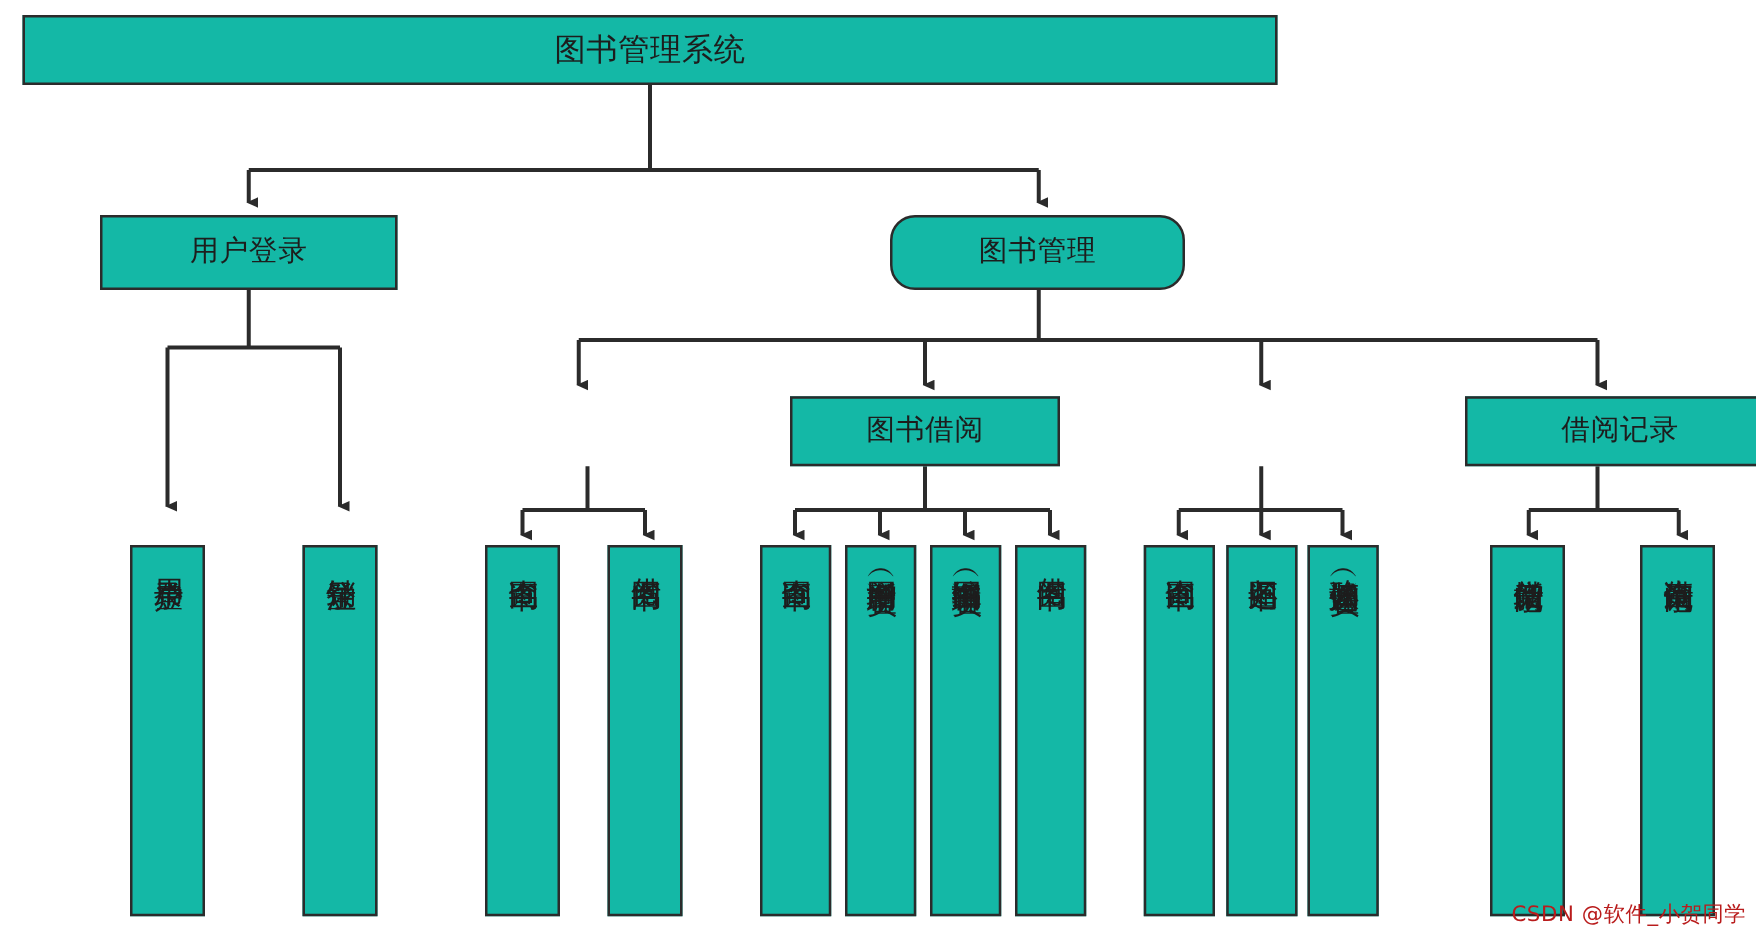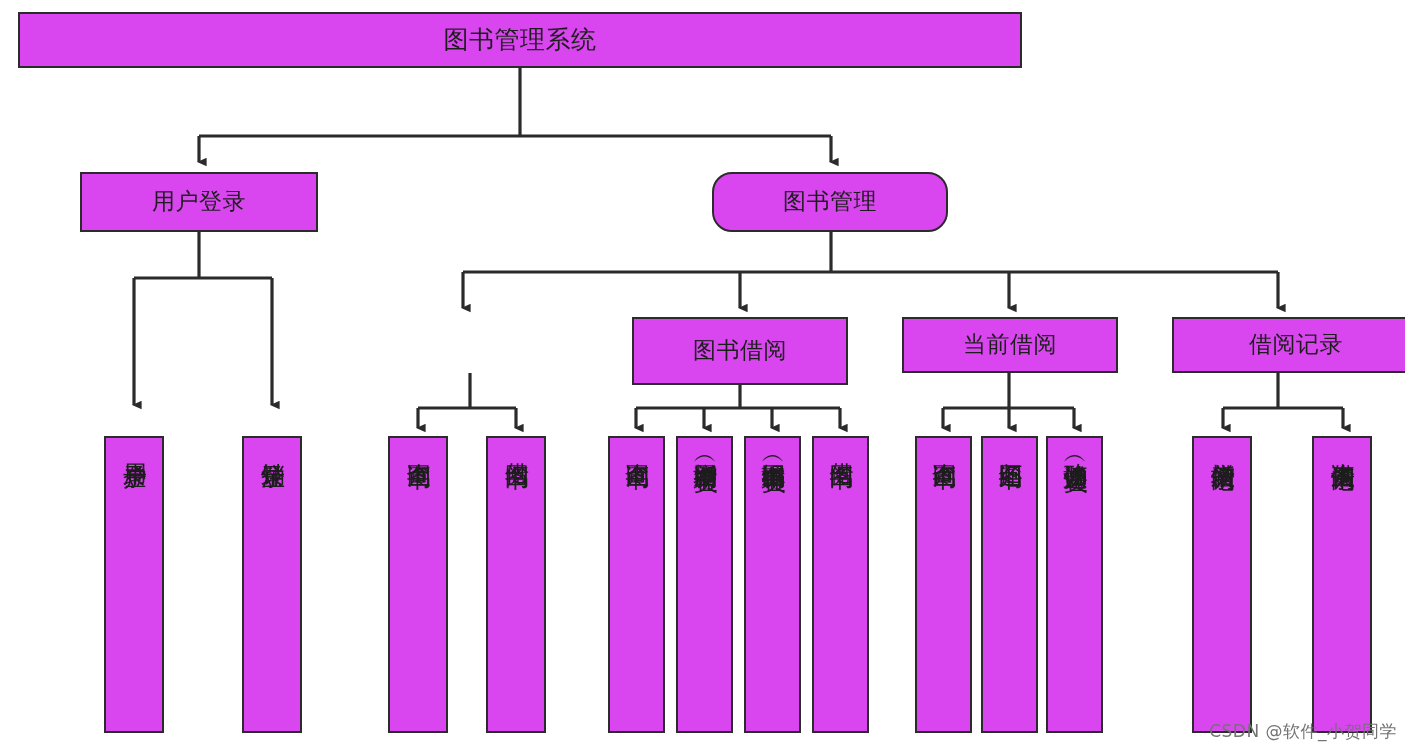--- a/index.html
+++ b/index.html
@@ -22,21 +22,21 @@
     position: absolute;
     left: 0;
     top: 0;
     width: 1405px;
     height: 747px;
     pointer-events: none;
   }
   .node {
     position: absolute;
     box-sizing: border-box;
-    background: #d946ef;
+    background: #14b8a6;
     border: 2px solid #2b2b2b;
     display: flex;
     align-items: center;
     justify-content: center;
     color: #1d1d1d;
   }
   .node .label {
     display: block;
     text-align: center;
     line-height: 1.12;
@@ -59,21 +59,21 @@
     font-size: 24px;
     line-height: 1.16;
     letter-spacing: 1px;
     white-space: nowrap;
   }
   #watermark {
     position: absolute;
     right: 8px;
     bottom: 4px;
     font-size: 17px;
-    color: #737373;
+    color: #b91c1c;
     white-space: nowrap;
     letter-spacing: 0.5px;
     margin-left: 12px;
   }
 </style>
 </head>
 <body>
 
 <div id="diagram-root">
 
@@ -133,27 +133,24 @@
 
   <div class="node node-branch" style="left:80px; top:172px; width:238px; height:60px;">
     <span class="label">用户登录</span>
   </div>
 
   <div class="node node-branch" style="left:712px; top:172px; width:236px; height:60px;border-radius:20px;">
     <span class="label">图书管理</span>
   </div>
 
 
-  <div class="node node-branch" style="left:632px; top:317px; width:216px; height:68px;">
+  <div class="node node-branch" style="left:632px; top:317px; width:216px; height:56px;">
     <span class="label">图书借阅</span>
   </div>
 
-  <div class="node node-branch" style="left:902px; top:317px; width:216px; height:56px;">
-    <span class="label">当前借阅</span>
-  </div>
 
   <div class="node node-branch" style="left:1172px; top:317px; width:248px; height:56px;">
     <span class="label">借阅记录</span>
   </div>
 
   <div class="node node-leaf" style="left:104px; top:436px; width:60px; height:297px;">
     <span class="label">用户登录</span>
   </div>
 
   <div class="node node-leaf" style="left:242px; top:436px; width:60px; height:297px;">

